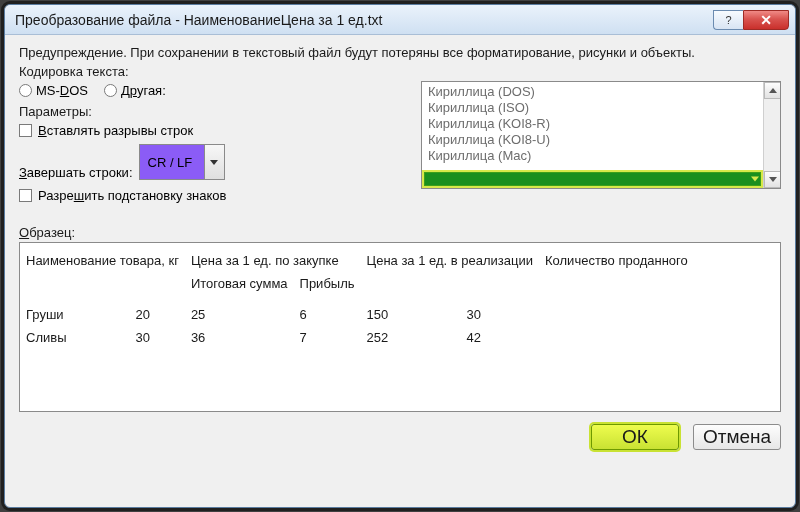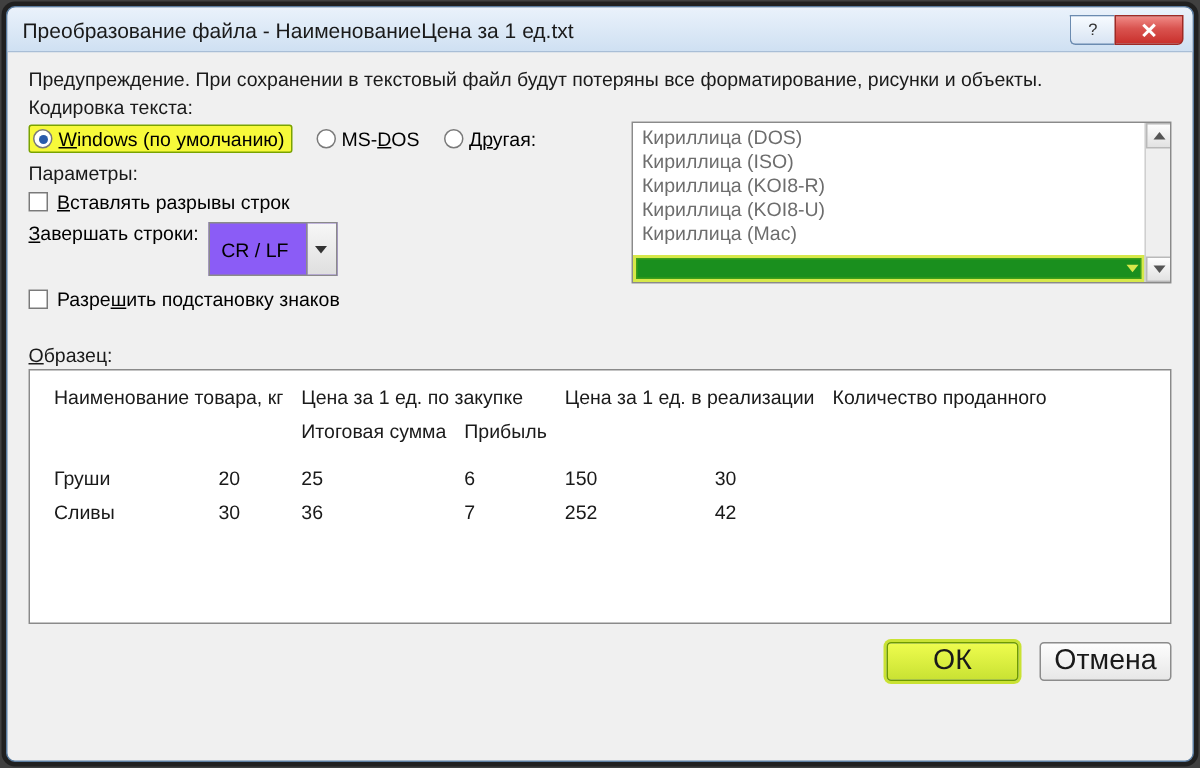--- a/index.html
+++ b/index.html
@@ -46,21 +46,21 @@
     color: #fff;
     border-radius: 0 0 4px 0;
   }
   .win-btn.close .x { font-weight: bold; font-size: 14px; }
   .client {
     flex: 1; padding: 10px 14px 14px 14px;
     display: flex; flex-direction: column;
     gap: 2px;
   }
   .warning { color: #1a1a1a; margin-bottom: 2px; }
-  .row { display: flex; align-items: flex-start; gap: 6px; }
+  .row { display: flex; align-items: flex-end; gap: 6px; }
   .section-label { color: #1a1a1a; }
   .radio-row { display: flex; align-items: center; gap: 16px; margin: 2px 0 2px 0; }
   .radio {
     display: inline-flex; align-items: center; gap: 4px; cursor: default;
   }
   .radio .dot {
     width: 13px; height: 13px; border: 1px solid #7a7a7a; border-radius: 50%; background: #fff;
     display: inline-flex; align-items: center; justify-content: center;
   }
   .radio.selected .dot::after {
@@ -120,21 +120,21 @@
   }
   .list-sel .ind {
     position: absolute; right: 2px; top: 50%; transform: translateY(-50%);
     width:0;height:0;border-left:4px solid transparent;border-right:4px solid transparent;border-top:5px solid #d7e84a;
   }
   .top-grid { display: flex; gap: 10px; align-items: flex-start; }
   .left-col { width: 392px; display: flex; flex-direction: column; gap: 4px; }
   .preview-label { margin-top: 20px; }
   .preview-box {
     border: 1px solid #8a8a8a; background: #fff; height: 170px;
-    padding: 6px 16px; overflow: hidden; color: #1a1a1a;
+    padding: 6px 6px; overflow: hidden; color: #1a1a1a;
   }
   .preview-box table { border-collapse: collapse; font-size: 13px; }
   .preview-box td { padding: 4px 12px 4px 0; vertical-align: top; white-space: nowrap; }
   .preview-box .hdr td { font-weight: normal; }
   .button-row {
     display: flex; justify-content: flex-end; gap: 14px; margin-top: 10px;
   }
   .btn {
     min-width: 88px; height: 26px; border: 1px solid #8c8c8c;
     background: linear-gradient(#fdfdfd,#e7e7e7);
@@ -167,24 +167,20 @@
   <div class="client">
 
     <div class="warning">Предупреждение. При сохранении в текстовый файл будут потеряны все форматирование, рисунки и объекты.</div>
 
     <div class="section-label">Кодировка текста:</div>
 
     <div class="top-grid">
       <div class="left-col">
 
         <div class="radio-row">
-          <span class="radio selected hl">
-            <span class="dot"></span>
-            <span class="radio-label"><span class="u">W</span>indows (по умолчанию)</span>
-          </span>
           <span class="radio">
             <span class="dot"></span>
             <span class="radio-label">MS-<span class="u">D</span>OS</span>
           </span>
           <span class="radio">
             <span class="dot"></span>
             <span class="radio-label">Д<span class="u">р</span>угая:</span>
           </span>
         </div>
 

